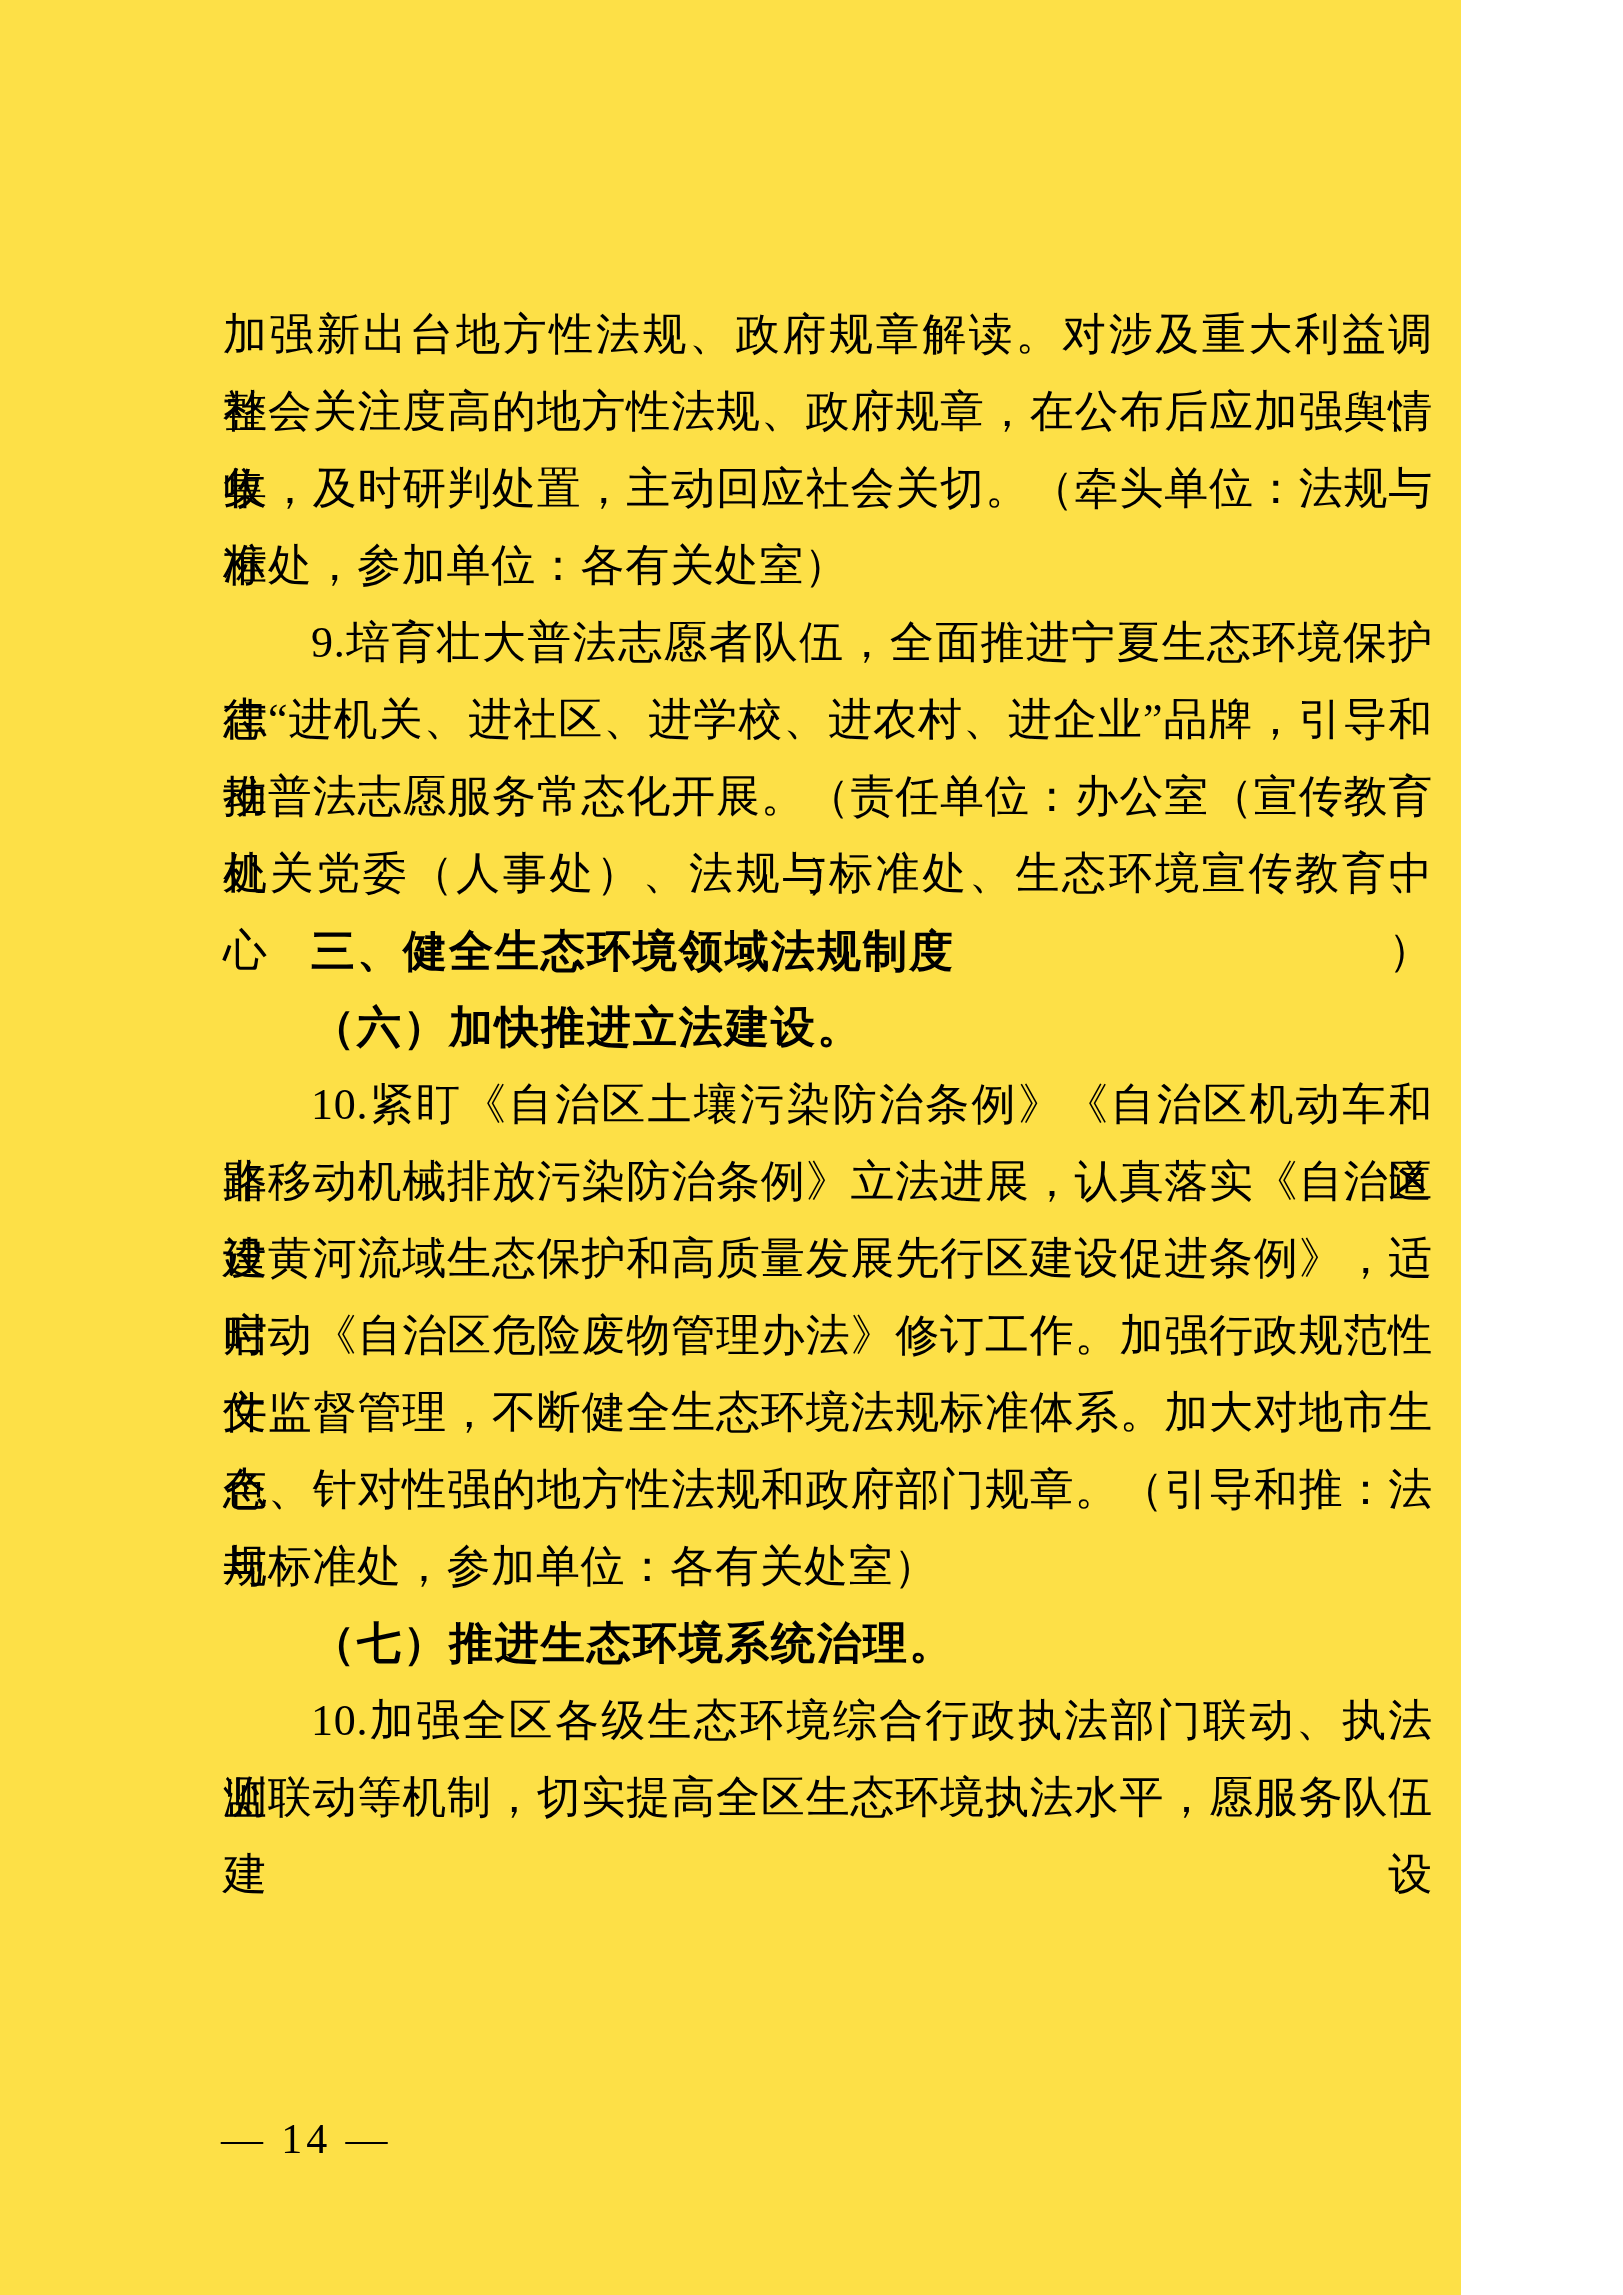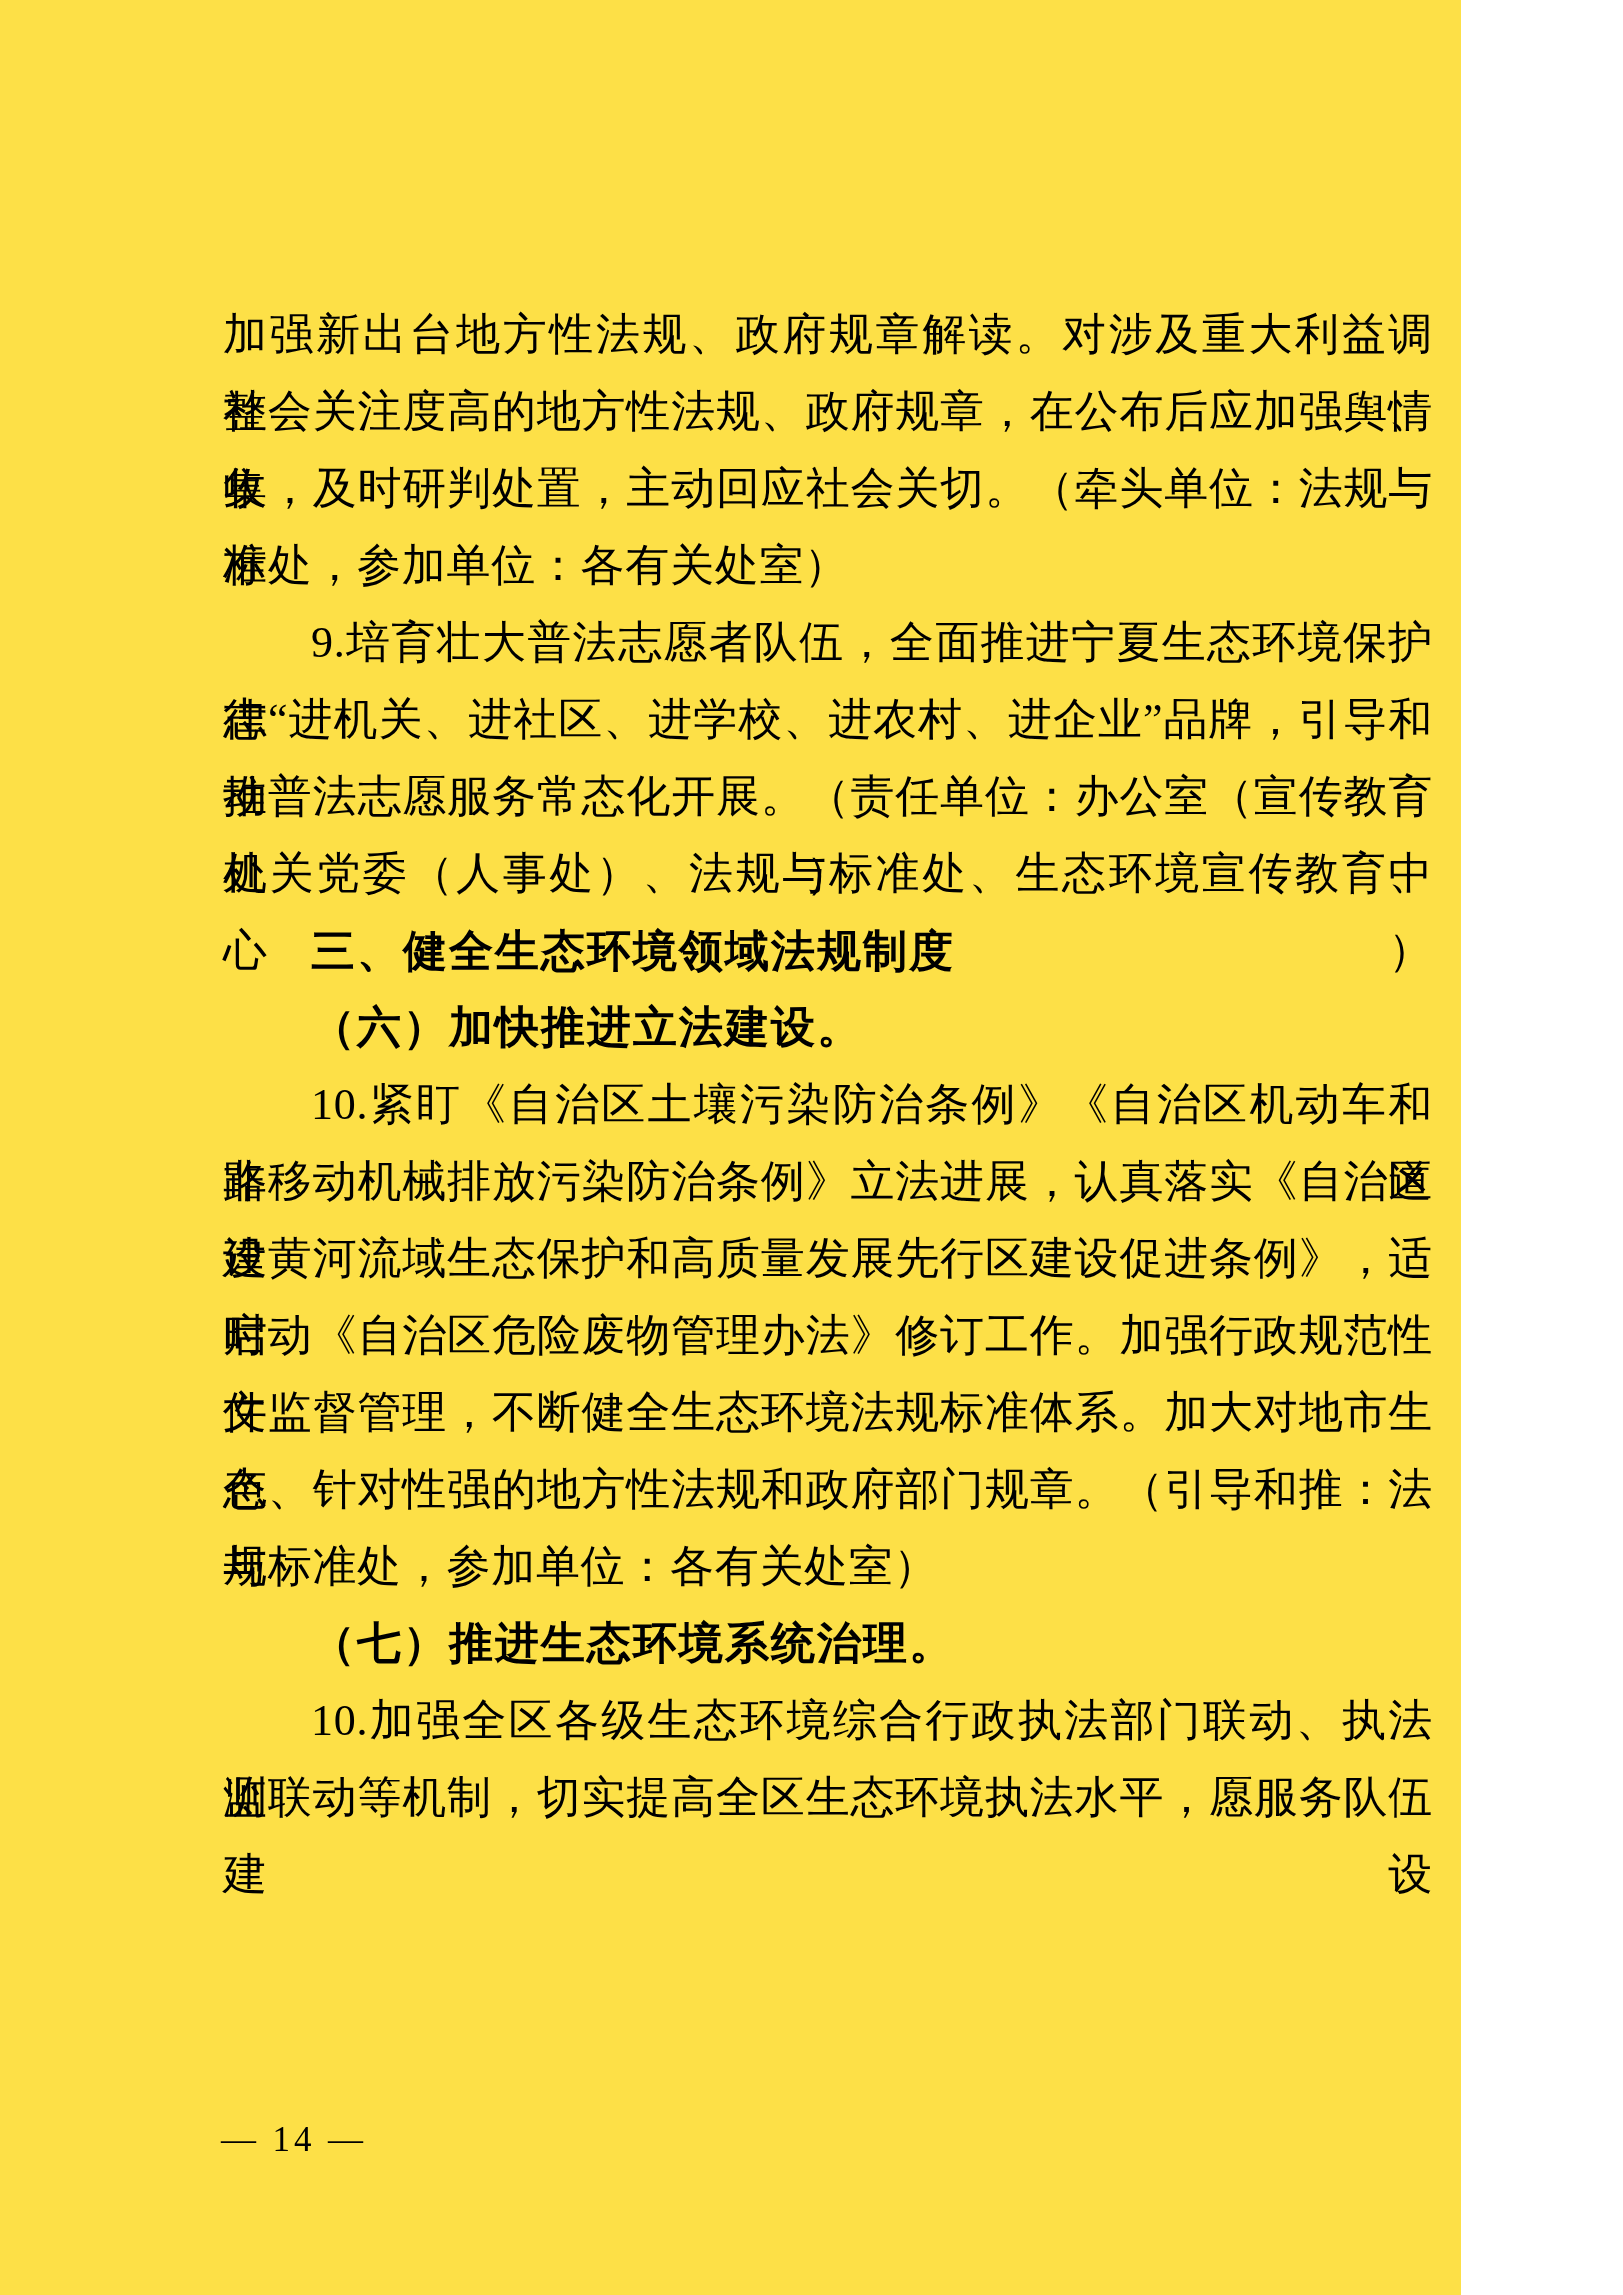--- a/index.html
+++ b/index.html
@@ -43,21 +43,21 @@
     letter-spacing: 2px;
   }
   .kbold {
     font-weight: bold;
     letter-spacing: 2px;
   }
   .page-number {
     position: absolute;
     left: 221px;
     top: 2119px;
-    font-size: 35px;
+    font-size: 42px;
     line-height: 41px;
     letter-spacing: 3.9px;
     font-family: "Liberation Serif", "DejaVu Serif", serif;
   }
 </style>
 </head>
 <body>
 
 <div class="page">
   <div class="text-block">

